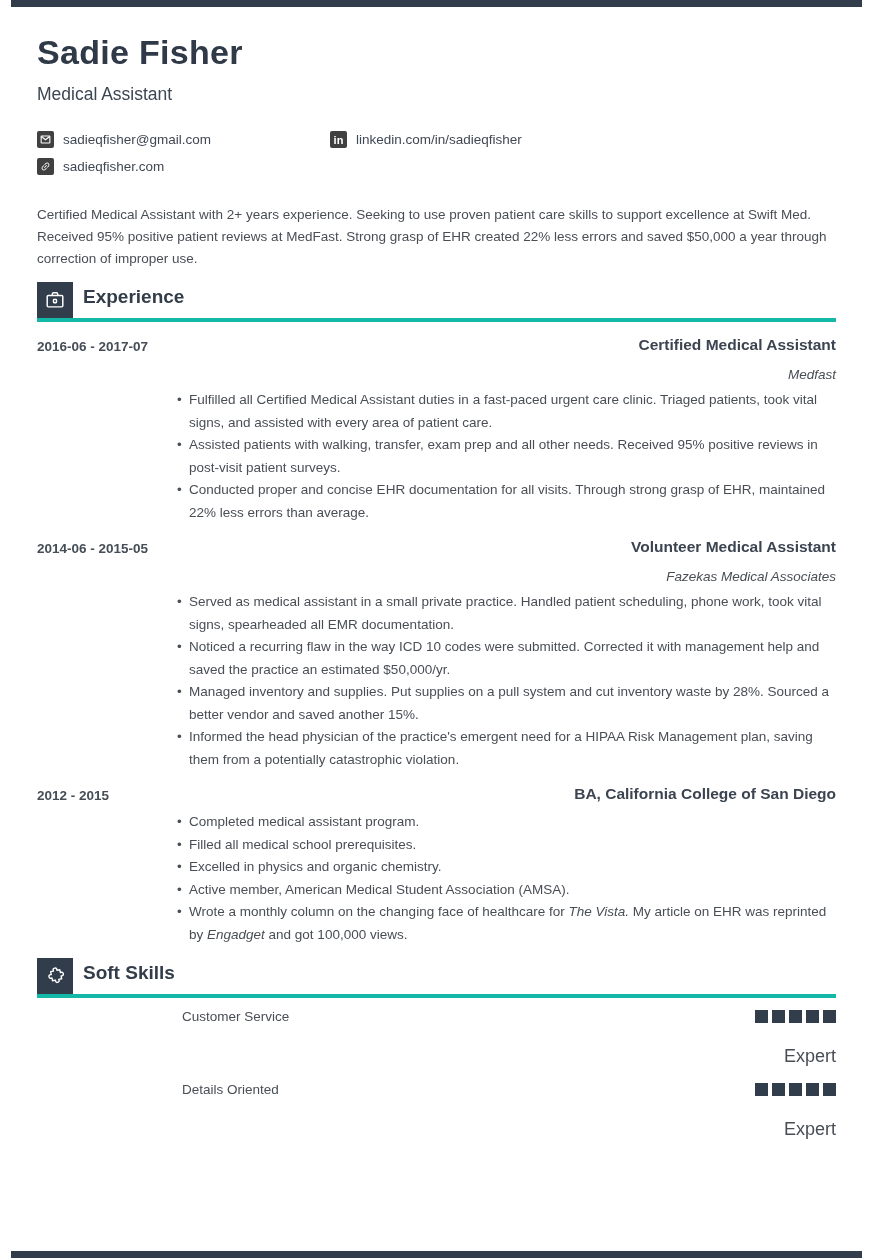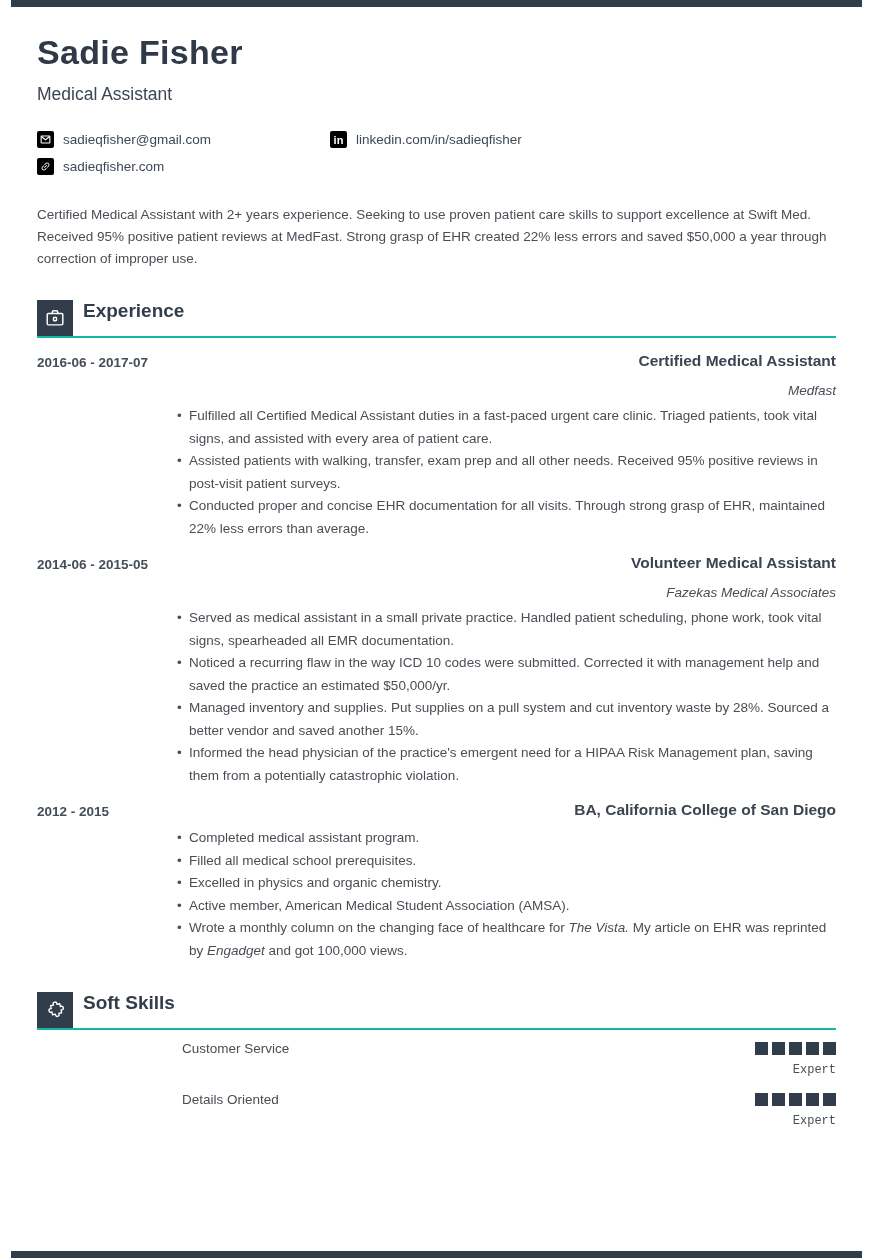--- a/index.html
+++ b/index.html
@@ -14,49 +14,49 @@
   .accent-bar.top { top:0; }
   .accent-bar.bottom { bottom:2px; }
 
   .content { padding:0 37px; }
 
   .name { margin:33px 0 0; font-size:34px; line-height:38px; font-weight:bold; color:#2f3947; letter-spacing:.3px; }
   .role { margin-top:13px; font-size:17.5px; color:#3c4652; }
 
   .contacts { margin-top:21px; display:grid; grid-template-columns:293px 1fr; }
   .crow { display:flex; align-items:center; height:27px; }
-  .cicon { width:17px; height:17px; background:#000000; border-radius:2px;
+  .cicon { width:17px; height:17px; background:#404040; border-radius:2px;
            display:flex; align-items:center; justify-content:center; margin-right:9px; flex:0 0 17px; }
   .cicon svg { width:11px; height:11px; display:block; }
   .cicon.linkedin { font-size:11px; font-weight:bold; color:#ffffff; letter-spacing:0; }
   .ctext { font-size:13.5px; color:#3f4854; }
 
   .summary { margin:24px 0 0; font-size:13.5px; line-height:22px; color:#494e55; }
 
-  .sec-head { margin-top:30px; display:flex; align-items:flex-start; border-bottom:2px solid #14b8a6; }
+  .sec-head { margin-top:12px; display:flex; align-items:center; border-bottom:4px solid #14b8a6; }
   .sec-icon { width:36px; height:36px; background:#323d4c;
               display:flex; align-items:center; justify-content:center; flex:0 0 36px; }
   .sec-icon svg { width:22px; height:22px; display:block; }
   .sec-title { margin:0 0 7px 10px; font-size:19px; font-weight:bold; color:#333d4a; }
 
   .entry { display:grid; grid-template-columns:139px 1fr; margin-top:13px; margin-bottom:12px; }
   .dates { font-size:13.5px; font-weight:bold; color:#454d57; line-height:19px; padding-top:2px; }
   .etitle { margin:0; font-size:15.5px; font-weight:bold; color:#3b4450; line-height:19px;text-align:right; }
   .company { margin-top:13px; font-size:13.5px; font-style:italic; color:#494e55; line-height:15px;text-align:right; }
   ul.bullets { list-style:none; margin:7px 0 0; padding:0; }
   .bullets li { position:relative; padding-left:13px; font-size:13.5px; line-height:22.5px; color:#494e55; }
   .bullets li::before { content:"\2022"; position:absolute; left:1px; color:#494e55; }
 
   .skill-entry { display:grid; grid-template-columns:139px 1fr; margin-top:11px; margin-bottom:15px; }
   .skill-line { display:flex; justify-content:space-between; align-items:center;margin-left:6px; }
   .skill-name { font-size:13.5px; color:#494e55; }
   .squares { display:flex; gap:4px; }
   .sq { width:13px; height:13px; background:#d9dde2; }
   .sq.filled { background:#323d4c; }
-  .skill-level { text-align:right; font-size:12px; color:#494e55; margin-top:7px;font-family:Liberation Mono, monospace; }
+  .skill-level { text-align:right; font-size:18px; color:#494e55; margin-top:22px; }
 </style>
 </head>
 <body>
 
 <div class="page">
   <div class="accent-bar top"></div>
 
   <div class="content">
 
     <h1 class="name">Sadie Fisher</h1>

